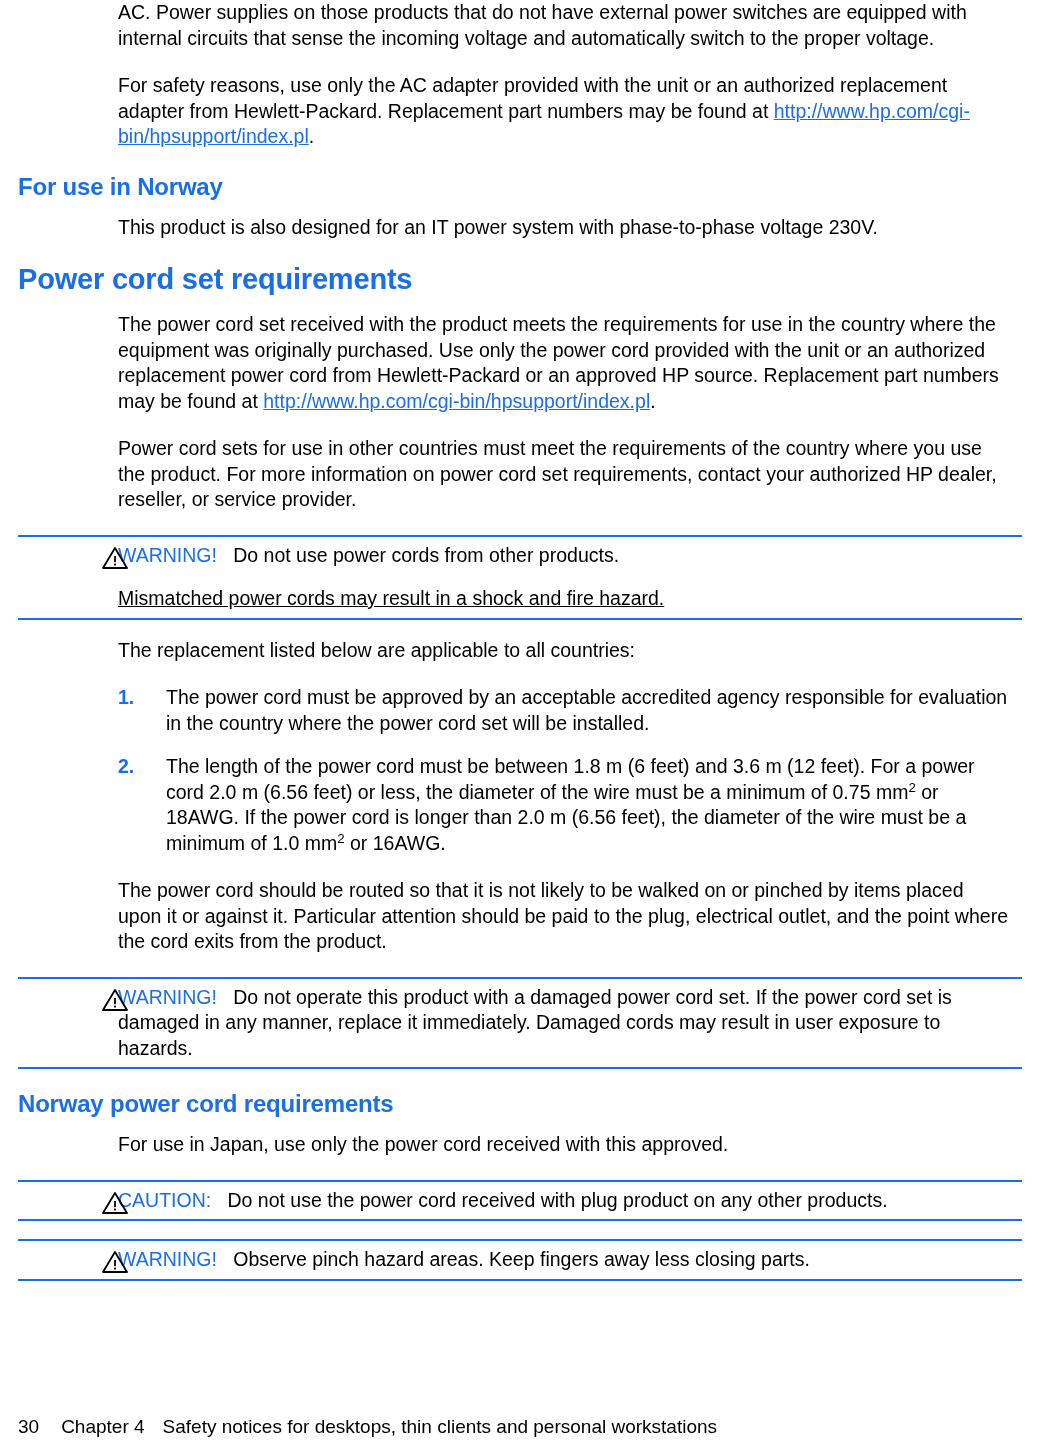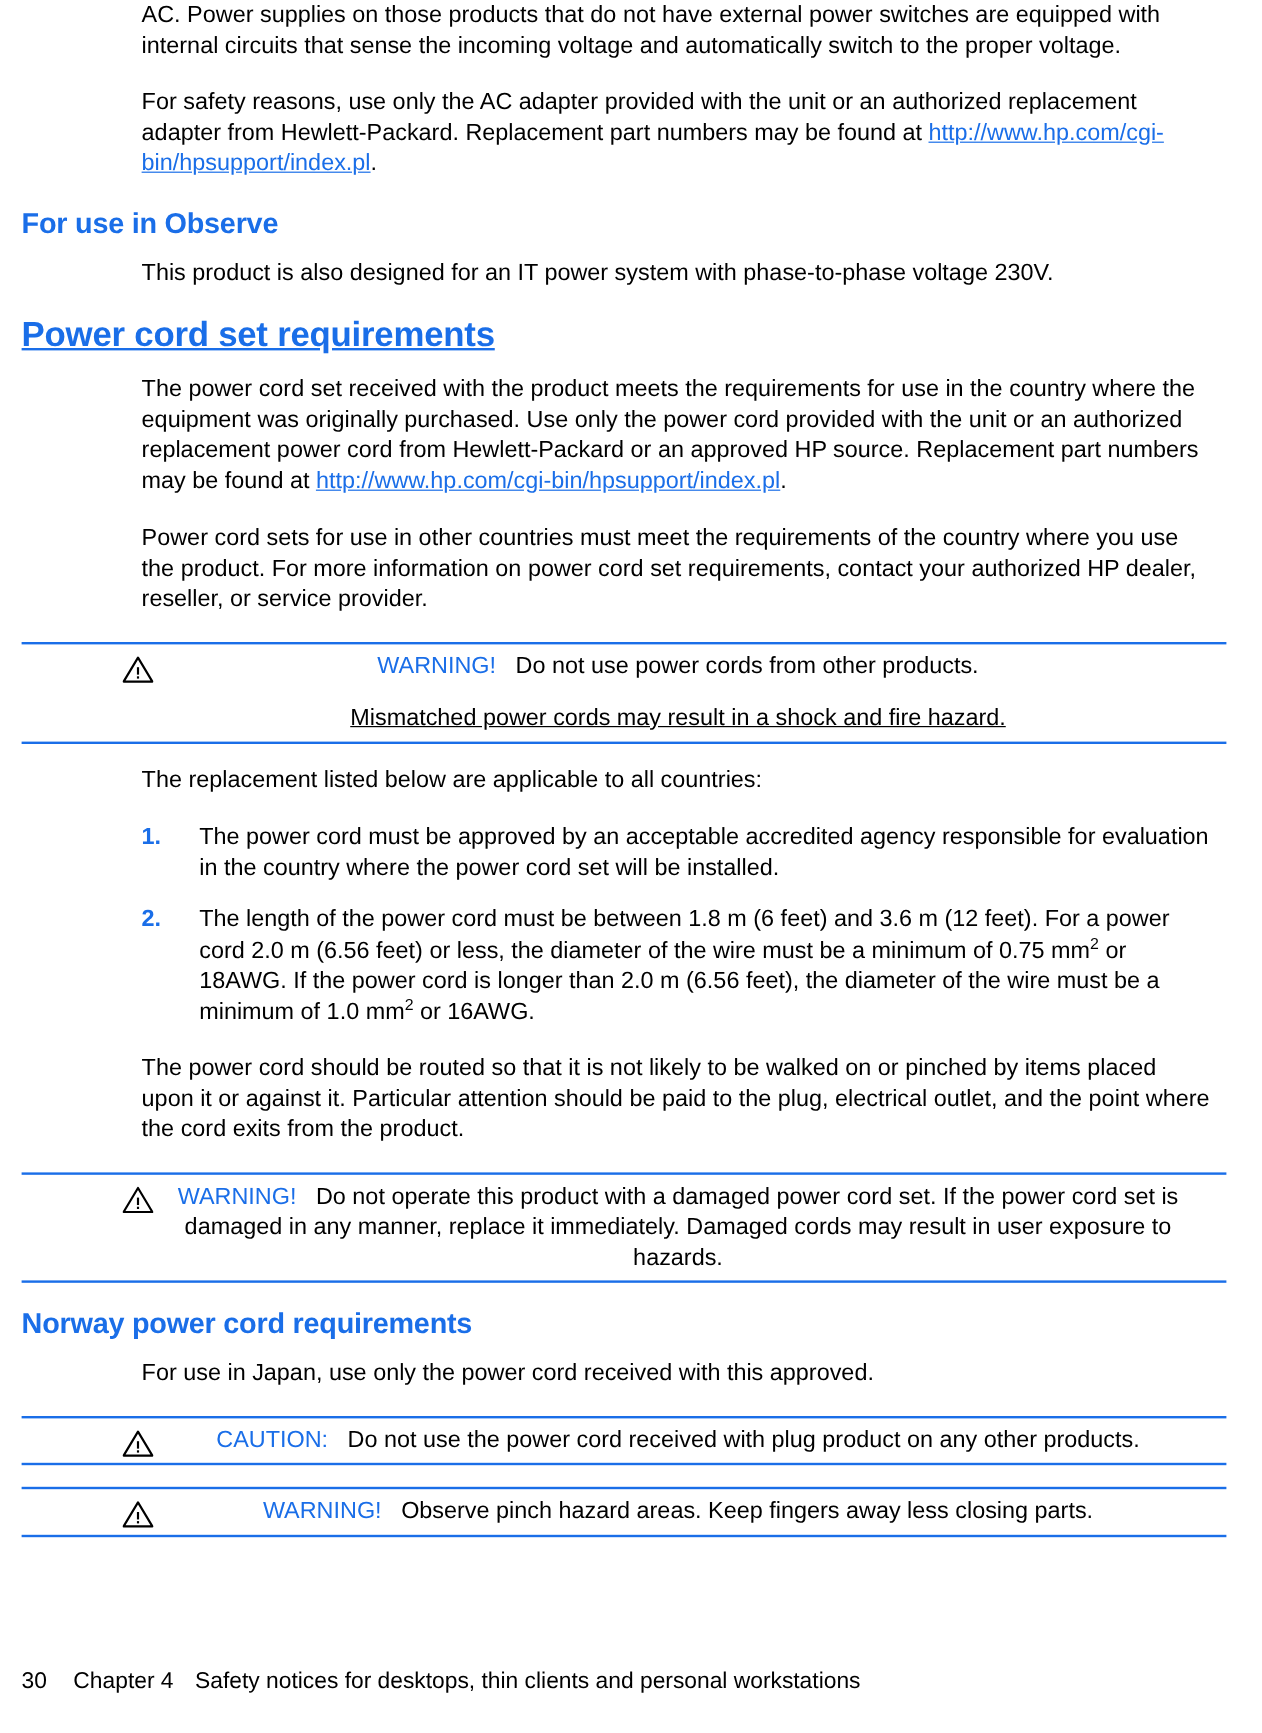--- a/index.html
+++ b/index.html
@@ -52,21 +52,20 @@
   }
 
   h2.h-sub {
     margin: 22px 0 16px 0;
     padding-left: 0;
     font-size: 29px;
     line-height: 34px;
     font-weight: bold;
     color: #1a6ee8;
     letter-spacing: -0.2px;
-    text-decoration: underline;
   }
 
   h3.h-minor {
     margin: 20px 0 14px 0;
     padding-left: 0;
     font-size: 24px;
     line-height: 29px;
     font-weight: bold;
     color: #1a6ee8;
     letter-spacing: -0.2px;
@@ -75,21 +74,20 @@
   
   .admonition {
     position: relative;
     margin: 18px 0 18px 0;
     padding-left: 100px;
     padding-right: 10px;
     border-top: 2px solid #1a6ee8;
     border-bottom: 2px solid #1a6ee8;
     padding-top: 6px;
     padding-bottom: 6px;
-    text-align: center;
   }
 
   .admon-icon {
     position: absolute;
     left: 84px;
     top: 9px;
     width: 26px;
     height: 24px;
   }
 
@@ -137,39 +135,39 @@
     line-height: 25.5px;
   }
   ol.doc-list > li .li-text { display: block; }
 
   sup { font-size: 0.68em; vertical-align: super; line-height: 0; }
 
   
   .footer {
     position: absolute;
     left: 18px;
-    bottom: 30px;
+    bottom: 5px;
     font-size: 19px;
     line-height: 24px;
     color: #000000;
     white-space: nowrap;
   }
   .footer .f-page { margin-right: 22px; }
   .footer .f-chapter { margin-right: 18px; }
 </style>
 </head>
 <body>
 
 <div class="page">
 
   <p class="body-text">AC. Power supplies on those products that do not have external power switches are equipped with internal circuits that sense the incoming voltage and automatically switch to the proper voltage.</p>
 
   <p class="body-text"><span>For safety reasons, use only the AC adapter provided with the unit or an authorized replacement adapter from Hewlett-Packard. Replacement part numbers may be found at </span><a class="doc-link" href="#">http://www.hp.com/cgi-bin/hpsupport/index.pl</a><span>.</span></p>
 
-  <h3 class="h-minor">For use in Observe</h3>
+  <h3 class="h-minor">For use in Norway</h3>
   <p class="body-text">This product is also designed for an IT power system with phase-to-phase voltage 230V.</p>
 
   <h2 class="h-sub">Power cord set requirements</h2>
 
   <p class="body-text"><span>The power cord set received with the product meets the requirements for use in the country where the equipment was originally purchased. Use only the power cord provided with the unit or an authorized replacement power cord from Hewlett-Packard or an approved HP source. Replacement part numbers may be found at </span><a class="doc-link" href="#">http://www.hp.com/cgi-bin/hpsupport/index.pl</a><span>.</span></p>
 
   <p class="body-text">Power cord sets for use in other countries must meet the requirements of the country where you use the product. For more information on power cord set requirements, contact your authorized HP dealer, reseller, or service provider.</p>
 
   <div class="admonition">
     <svg class="admon-icon" viewBox="0 0 26 24">

